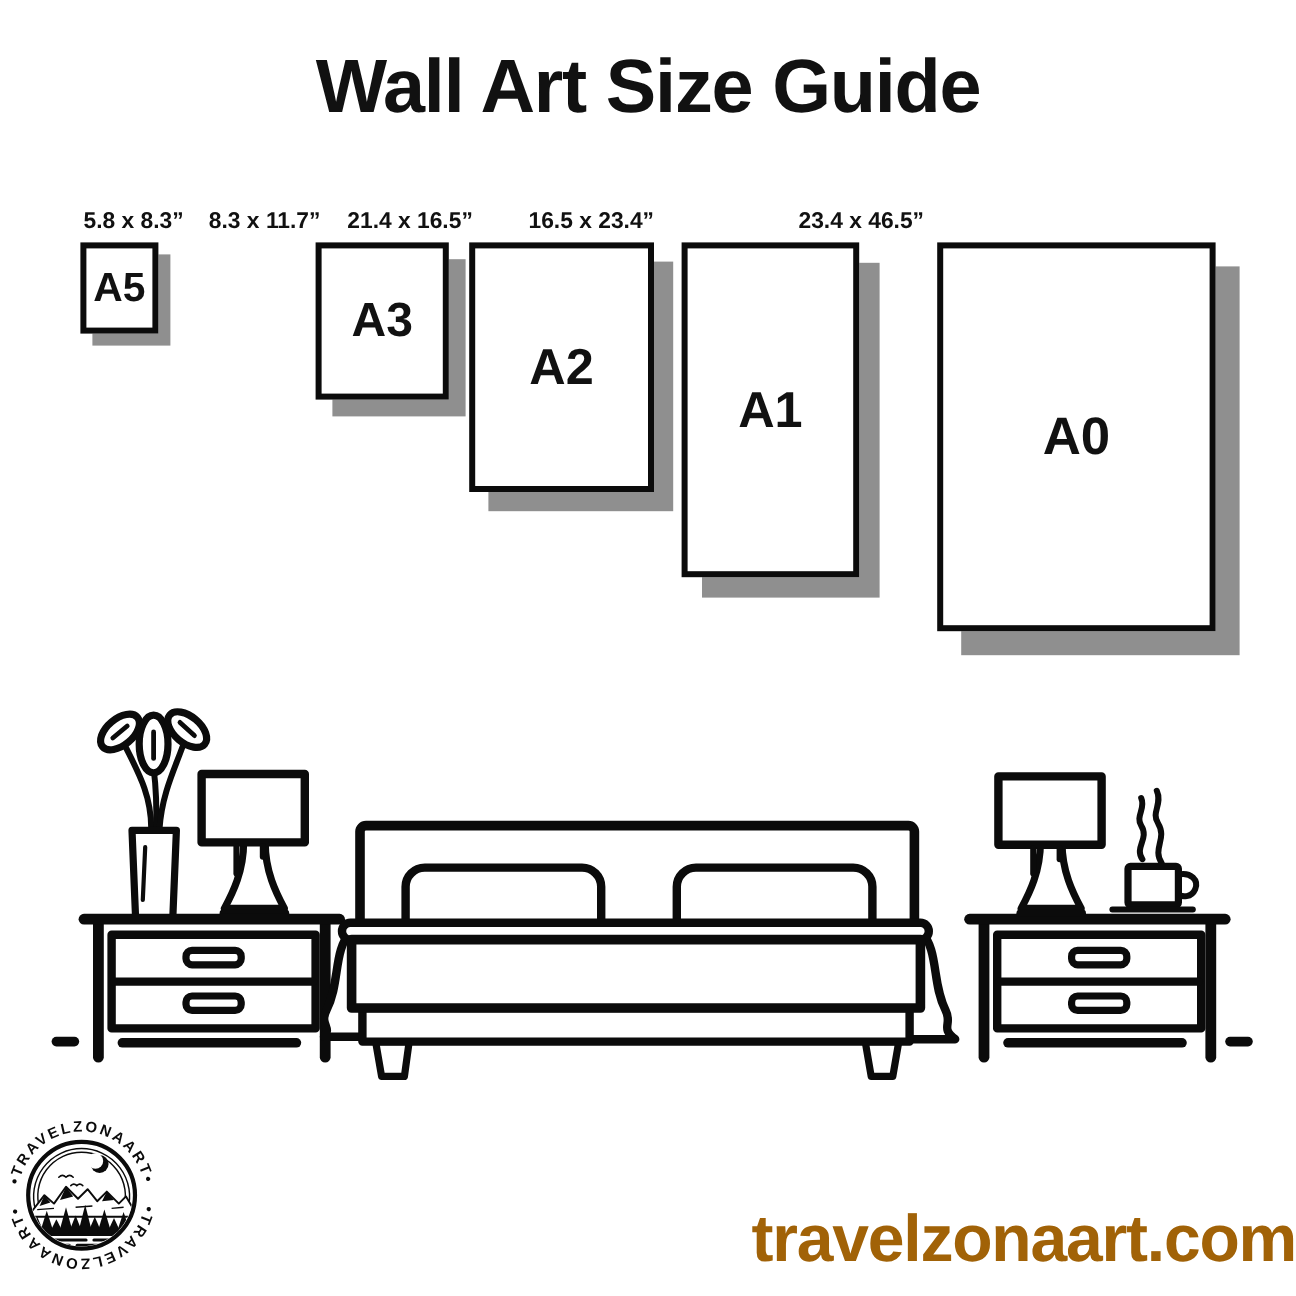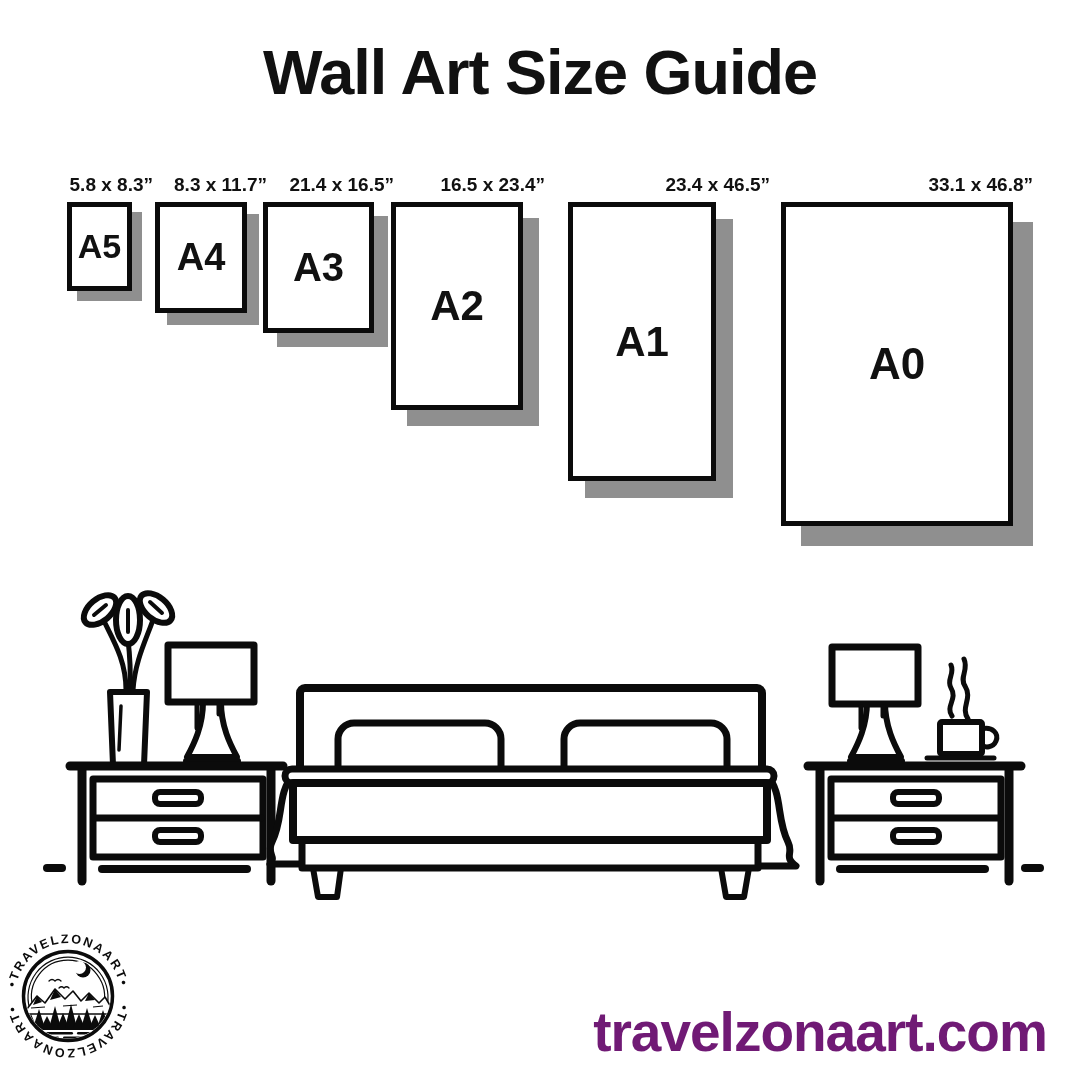--- a/index.html
+++ b/index.html
@@ -15,56 +15,52 @@
   
   .dim-label{
     position:absolute;top:174px;text-align:right;
     font-size:19px;font-weight:700;color:#111;white-space:nowrap;
   }
   .frame{
     position:absolute;top:202px;box-sizing:border-box;background:#ffffff;
     border:5px solid #0b0b0b;display:flex;align-items:center;justify-content:center;
     font-weight:700;color:#111;
   }
-  .lab-a5{left:47px;width:106px;}   .frm-a5{left:67px;width:65px;height:89px;font-size:34px;box-shadow:10px 10px 0 #8f8f8f;}
+  .lab-a5{left:47px;width:106px;}   .frm-a5{left:67px;width:65px;height:76px;font-size:34px;box-shadow:10px 10px 0 #8f8f8f;}
   .lab-a4{left:135px;width:132px;}  .frm-a4{left:155px;width:92px;height:111px;font-size:38px;box-shadow:12px 12px 0 #8f8f8f;}
   .lab-a3{left:243px;width:151px;}  .frm-a3{left:263px;width:111px;height:131px;font-size:40px;box-shadow:14px 14px 0 #8f8f8f;}
-  .lab-a2{left:356px;width:189px;}  .frm-a2{left:391px;width:132px;height:208px;font-size:42px;box-shadow:16px 16px 0 #8f8f8f;}
+  .lab-a2{left:356px;width:189px;}  .frm-a2{left:391px;width:154px;height:208px;font-size:42px;box-shadow:16px 16px 0 #8f8f8f;}
   .lab-a1{left:548px;width:222px;}  .frm-a1{left:568px;width:148px;height:279px;font-size:42px;box-shadow:17px 17px 0 #8f8f8f;}
   .lab-a0{left:761px;width:272px;}  .frm-a0{left:781px;width:232px;height:324px;font-size:44px;box-shadow:20px 20px 0 #8f8f8f;}
   
   .scene{position:absolute;left:0;top:568px;}
   
   .logo{position:absolute;left:1px;top:928px;}
   .logo text{font-family:"Liberation Sans", sans-serif;font-weight:700;font-size:12.5px;letter-spacing:2px;fill:#0b0b0b;}
   
   .website{
-    position:absolute;left:560px;top:1000px;width:520px;text-align:center;
-    font-size:55px;font-weight:700;letter-spacing:-1px;color:#701a75;
+    position:absolute;left:560px;top:1000px;width:520px;text-align:right;
+    font-size:55px;font-weight:700;letter-spacing:-1px;color:#a16207;
   }
 </style>
 </head>
 <body>
 
 <div id="canvas">
 
   <div class="title">Wall Art Size Guide</div>
 
   <div class="dim-label lab-a5">5.8 x 8.3”</div>
   <div class="dim-label lab-a4">8.3 x 11.7”</div>
   <div class="dim-label lab-a3">21.4 x 16.5”</div>
   <div class="dim-label lab-a2">16.5 x 23.4”</div>
   <div class="dim-label lab-a1">23.4 x 46.5”</div>
-  <div class="dim-label lab-a0">33.1 x 46.8”</div>
 
   <div class="frame frm-a5">
       <span>A5</span>
-    </div>
-  <div class="frame frm-a4">
-      <span>A4</span>
     </div>
   <div class="frame frm-a3">
       <span>A3</span>
     </div>
   <div class="frame frm-a2">
       <span>A2</span>
     </div>
   <div class="frame frm-a1">
       <span>A1</span>
     </div>

